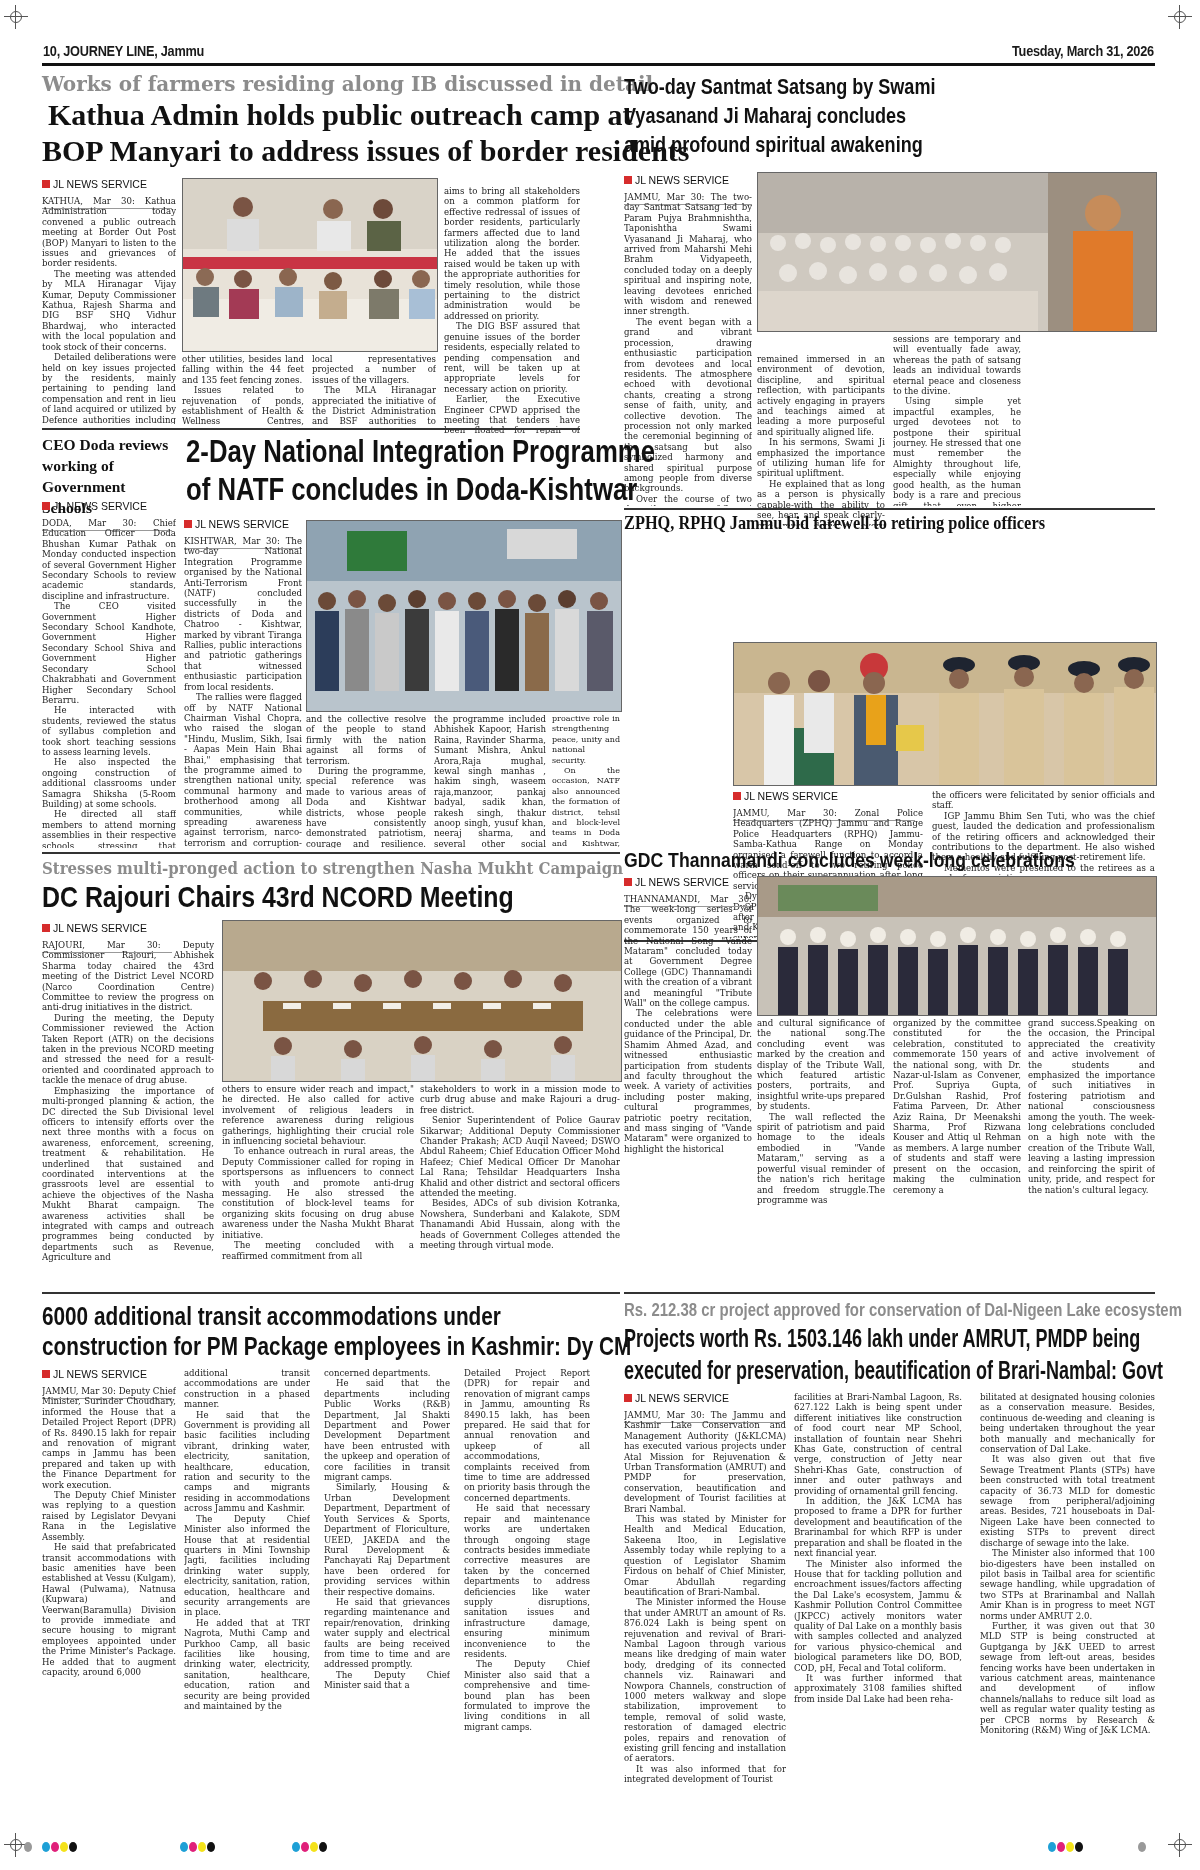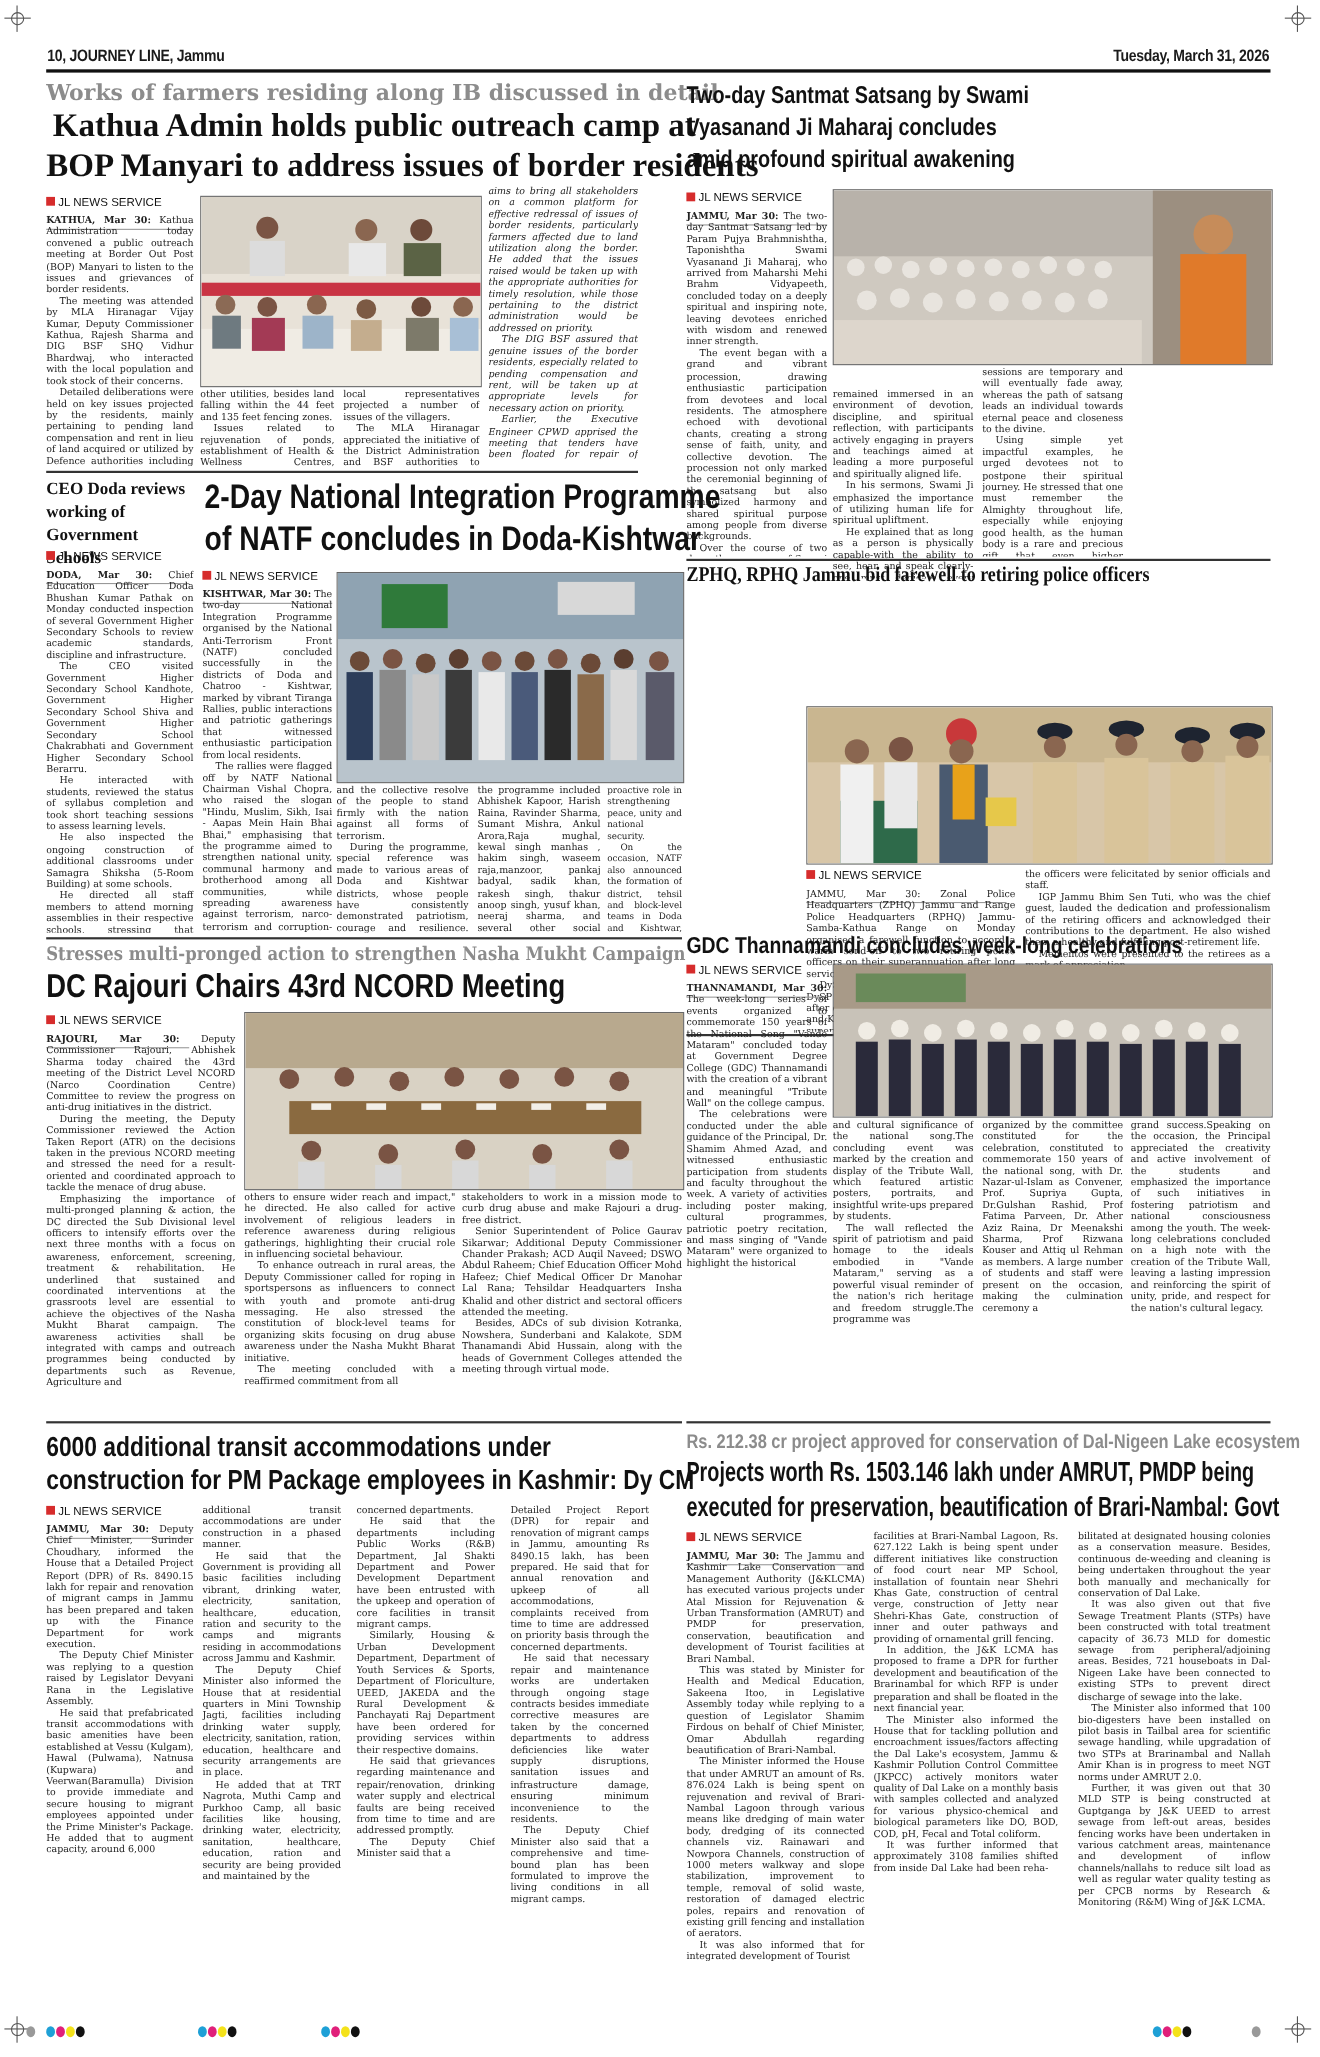--- a/index.html
+++ b/index.html
@@ -14,21 +14,21 @@
   .rule { position:absolute; height:2px; background:#333; }
   .kicker { font-family:"DejaVu Serif", serif; font-weight:bold; color:#8c8c8c; font-size:20px; white-space:nowrap; }
   .kicker-sans { font-family:"Liberation Sans", sans-serif; font-weight:bold; color:#8c8c8c; font-size:21px; white-space:nowrap; }
   .hl-serif { font-family:"Liberation Serif", serif; font-weight:bold; color:#111; font-size:30px; line-height:34px; white-space:nowrap; }
   .hl-sans { font-family:"Liberation Sans", sans-serif; font-weight:bold; color:#111; line-height:1.15; white-space:nowrap; transform-origin:left top; }
   .byline { font-family:"Liberation Sans", sans-serif; font-size:10.5px; color:#111; border-bottom:1px solid #999; padding-bottom:18px; white-space:nowrap; }
   .byline .sq { display:inline-block; width:8px; height:8px; background:#d62c2c; margin-right:3px; vertical-align:0px; }
   .col { position:absolute; font-size:8.6px; line-height:10.4px; text-align:justify; color:#222; overflow:hidden; }
   .col p { margin:0; text-indent:12px; }
   .col p.first { text-indent:0; }
-  .col b { font-weight:bold; }
+  .col b { font-weight:normal; }
   .photo { position:absolute; border:1px solid #666; overflow:hidden; }
   .cmyk { position:absolute; display:flex; gap:1px; }
   .cmyk i { display:block; width:8px; height:10px; border-radius:50%; }
   .grey-dot { position:absolute; width:8px; height:10px; border-radius:50%; background:#999; }
 </style>
 </head>
 <body>
 
 <div class="reg" style="left:4px;top:5px;">
     <span></span>
@@ -85,21 +85,21 @@
   </div>
   <div class="col" style="left:182px;top:354px;width:122px;height:72px;">
     <p class="first">other utilities, besides land falling within the 44 feet and 135 feet fencing zones.</p>
     <p>Issues related to rejuvenation of ponds, establishment of Health &amp; Wellness Centres, installation of tube wells, extension of watershed schemes in border areas and channelization of nallahs affected during recent floods were also discussed. Former PRI members and</p>
   </div>
   <div class="col" style="left:312px;top:354px;width:124px;height:72px;">
     <p class="first">local representatives projected a number of issues of the villagers.</p>
     <p>The MLA Hiranagar appreciated the initiative of the District Administration and BSF authorities to provide the border residents a platform to project their issues.</p>
 
   </div>
-  <div class="col" style="left:444px;top:169px;width:136px;height:248px;font-style:italic;">
+  <div class="col" style="left:444px;top:186px;width:136px;height:248px;">
     <p class="first">aims to bring all stakeholders on a common platform for effective redressal of issues of border residents, particularly farmers affected due to land utilization along the border. He added that the issues raised would be taken up with the appropriate authorities for timely resolution, while those pertaining to the district administration would be addressed on priority.</p>
     <p>The DIG BSF assured that genuine issues of the border residents, especially related to pending compensation and rent, will be taken up at appropriate levels for necessary action on priority.</p>
     <p>Earlier, the Executive Engineer CPWD apprised the meeting that tenders have been floated for repair of infrastructure damaged due to recent floods, including the construction of culverts, which is expected to significantly mitigate the issue of water stagnation in the affected areas.</p>
   </div>
 </div>
 
 <div>
   <div class="abs hl-sans" style="left:624px;top:74px;font-size:22px;transform:scaleX(0.82);">Two-day Santmat Satsang by Swami</div>
   <div class="abs hl-sans" style="left:624px;top:103px;font-size:22px;transform:scaleX(0.82);">Vyasanand Ji Maharaj concludes</div>
   <div class="abs hl-sans" style="left:624px;top:132px;font-size:22px;transform:scaleX(0.82);">amid profound spiritual awakening</div>

